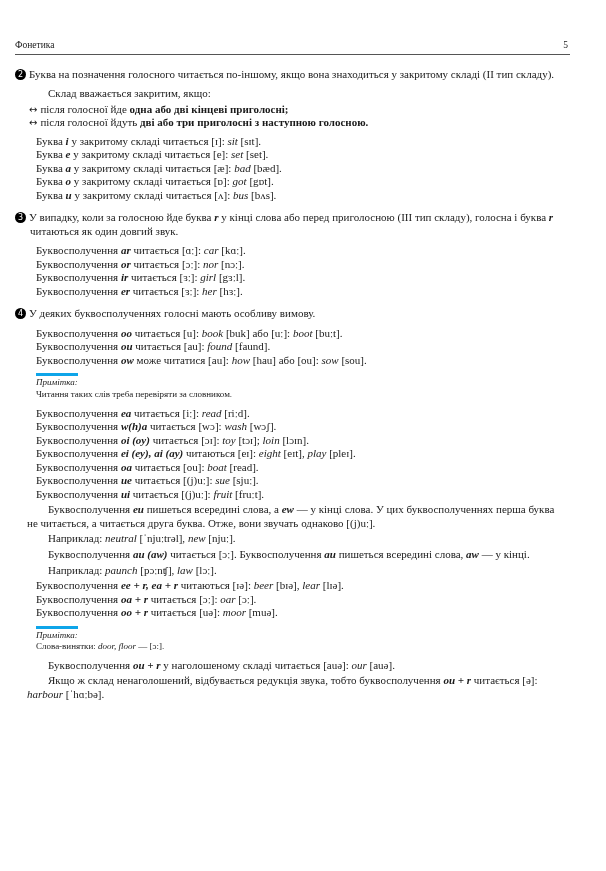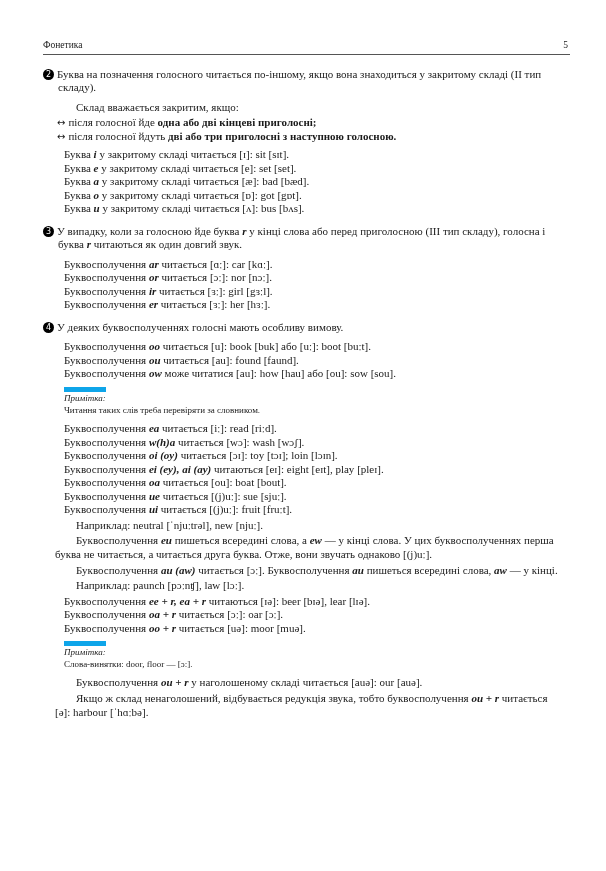--- a/index.html
+++ b/index.html
@@ -1,20 +1,20 @@
 <!DOCTYPE html>
 <html><head>
 <meta charset="utf-8">
 <style>
   * { box-sizing: border-box; }
   html, body { margin: 0; padding: 0; background: #ffffff; }
   .page {
     width: 606px; height: 871px;
     background: #ffffff;
-    padding: 40px 36px 20px 43px;
+    padding: 40px 36px 20px 15px;
     font-family: "Liberation Serif", "DejaVu Serif", serif;
     font-size: 11px; line-height: 1.23; color: #1a1a1a;
     position: relative; overflow: hidden;
   }
   .header { display: flex; justify-content: space-between; align-items: flex-end; font-size: 9.5px; padding: 0 2px 2px 0; }
   .header-rule { border-top: 1px solid #555; height: 0; margin-bottom: 13px; }
 
   .block { margin: 0; }
   .block-numbered { margin: 9px 0 6px 0; padding-left: 15px; text-indent: -15px; }
   .block-para { text-indent: 21px; margin: 2px 12px; }
@@ -24,25 +24,25 @@
   .block-note { margin: 6px 0 6px 21px; font-size: 9px; line-height: 1.3; }
 
   .bullet {
     display: inline-block; width: 11px; height: 11px; border-radius: 50%;
     background: #000; color: #fff; font-size: 8px; line-height: 11px;
     text-align: center; font-family: "DejaVu Sans", sans-serif;
     vertical-align: 1px; text-indent: 0; margin-right: 3px;
   }
   .arrow-glyph { font-family: "DejaVu Sans", sans-serif; font-size: 10px; margin-right: 3px; }
 
-  .note-label { display: inline-block; border-top: 5px solid #0ea5e9; padding-top: 1px; font-style: italic; }
+  .note-label { display: inline-block; border-top: 3px solid #0ea5e9; padding-top: 1px; font-style: italic; }
   .note-line { }
 
   .r-b  { font-weight: bold; }
-  .r-i  { }
+  .r-i  { font-style: italic; }
   .r-bi { font-weight: bold; font-style: italic; }
 </style>
 </head>
 <body>
 
 <div class="page">
   <div class="header">
     <span>Фонетика</span>
     <span>5</span>
   </div>
@@ -64,25 +64,25 @@
       <div class="block block-list"><span>Буквосполучення </span><span class="r-bi">er</span><span> читається [ɜː]: </span><span class="r-i">her</span><span> [hɜː].</span></div>
       <div class="block block-numbered"><span class="bullet">4</span><span>У деяких буквосполученнях голосні мають особливу вимову.</span></div>
       <div class="block block-list"><span>Буквосполучення </span><span class="r-bi">oo</span><span> читається [u]: </span><span class="r-i">book</span><span> [buk]  або  [uː]: </span><span class="r-i">boot</span><span> [buːt].</span></div>
       <div class="block block-list"><span>Буквосполучення </span><span class="r-bi">ou</span><span> читається [au]: </span><span class="r-i">found</span><span> [faund].</span></div>
       <div class="block block-list"><span>Буквосполучення </span><span class="r-bi">ow</span><span> може читатися [au]: </span><span class="r-i">how</span><span> [hau]  або  [ou]: </span><span class="r-i">sow</span><span> [sou].</span></div>
       <div class="block block-note"><div class="note-label">Примітка:</div><div class="note-line"><span>Читання таких слів треба перевіряти за словником.</span></div></div>
       <div class="block block-list"><span>Буквосполучення </span><span class="r-bi">ea</span><span> читається [iː]: </span><span class="r-i">read</span><span> [riːd].</span></div>
       <div class="block block-list"><span>Буквосполучення </span><span class="r-bi">w(h)a</span><span> читається [wɔ]: </span><span class="r-i">wash</span><span> [wɔʃ].</span></div>
       <div class="block block-list"><span>Буквосполучення </span><span class="r-bi">oi (oy)</span><span> читається [ɔɪ]: </span><span class="r-i">toy</span><span> [tɔɪ]; </span><span class="r-i">loin</span><span> [lɔɪn].</span></div>
       <div class="block block-list"><span>Буквосполучення </span><span class="r-bi">ei (ey), ai (ay)</span><span> читаються [eɪ]: </span><span class="r-i">eight</span><span> [eɪt], </span><span class="r-i">play</span><span> [pleɪ].</span></div>
-      <div class="block block-list"><span>Буквосполучення </span><span class="r-bi">oa</span><span> читається [ou]: </span><span class="r-i">boat</span><span> [bout].</span></div>
+      <div class="block block-list"><span>Буквосполучення </span><span class="r-bi">oa</span><span> читається [ou]: </span><span class="r-i">boat</span><span> [read].</span></div>
       <div class="block block-list"><span>Буквосполучення </span><span class="r-bi">ue</span><span> читається [(j)uː]: </span><span class="r-i">sue</span><span> [sjuː].</span></div>
       <div class="block block-list"><span>Буквосполучення </span><span class="r-bi">ui</span><span> читається [(j)uː]: </span><span class="r-i">fruit</span><span> [fruːt].</span></div>
+      <div class="block block-para"><span>Буквосполучення </span><span class="r-bi">eu</span><span> пишеться всередині слова, а </span><span class="r-bi">ew</span><span> — у кінці слова. У цих буквосполученнях перша буква не читається, а читається друга буква. Отже, вони звучать однаково [(j)uː].</span></div>
       <div class="block block-para"><span>Наприклад: </span><span class="r-i">neutral</span><span> [ˈnjuːtrəl], </span><span class="r-i">new</span><span> [njuː].</span></div>
-      <div class="block block-para"><span>Буквосполучення </span><span class="r-bi">eu</span><span> пишеться всередині слова, а </span><span class="r-bi">ew</span><span> — у кінці слова. У цих буквосполученнях перша буква не читається, а читається друга буква. Отже, вони звучать однаково [(j)uː].</span></div>
       <div class="block block-para"><span>Буквосполучення </span><span class="r-bi">au (aw)</span><span> читається [ɔː]. Буквосполучення </span><span class="r-bi">au</span><span> пишеться всередині слова, </span><span class="r-bi">aw</span><span> — у кінці.</span></div>
       <div class="block block-para"><span>Наприклад: </span><span class="r-i">paunch</span><span> [pɔːnʧ], </span><span class="r-i">law</span><span> [lɔː].</span></div>
       <div class="block block-list"><span>Буквосполучення </span><span class="r-bi">ee + r, ea + r</span><span> читаються [ɪə]: </span><span class="r-i">beer</span><span> [bɪə], </span><span class="r-i">lear</span><span> [lɪə].</span></div>
       <div class="block block-list"><span>Буквосполучення </span><span class="r-bi">oa + r</span><span> читається [ɔː]: </span><span class="r-i">oar</span><span> [ɔː].</span></div>
       <div class="block block-list"><span>Буквосполучення </span><span class="r-bi">oo + r</span><span> читається [uə]: </span><span class="r-i">moor</span><span> [muə].</span></div>
       <div class="block block-note"><div class="note-label">Примітка:</div><div class="note-line"><span>Слова-винятки: </span><span class="r-i">door, floor</span><span> — [ɔː].</span></div></div>
       <div class="block block-para"><span>Буквосполучення </span><span class="r-bi">ou + r</span><span> у наголошеному складі читається [auə]: </span><span class="r-i">our</span><span> [auə].</span></div>
       <div class="block block-para"><span>Якщо ж склад ненаголошений, відбувається редукція звука, тобто буквосполучення </span><span class="r-bi">ou + r</span><span> читається [ə]: </span><span class="r-i">harbour</span><span> [ˈhɑːbə].</span></div>
     </div>
 </div>

